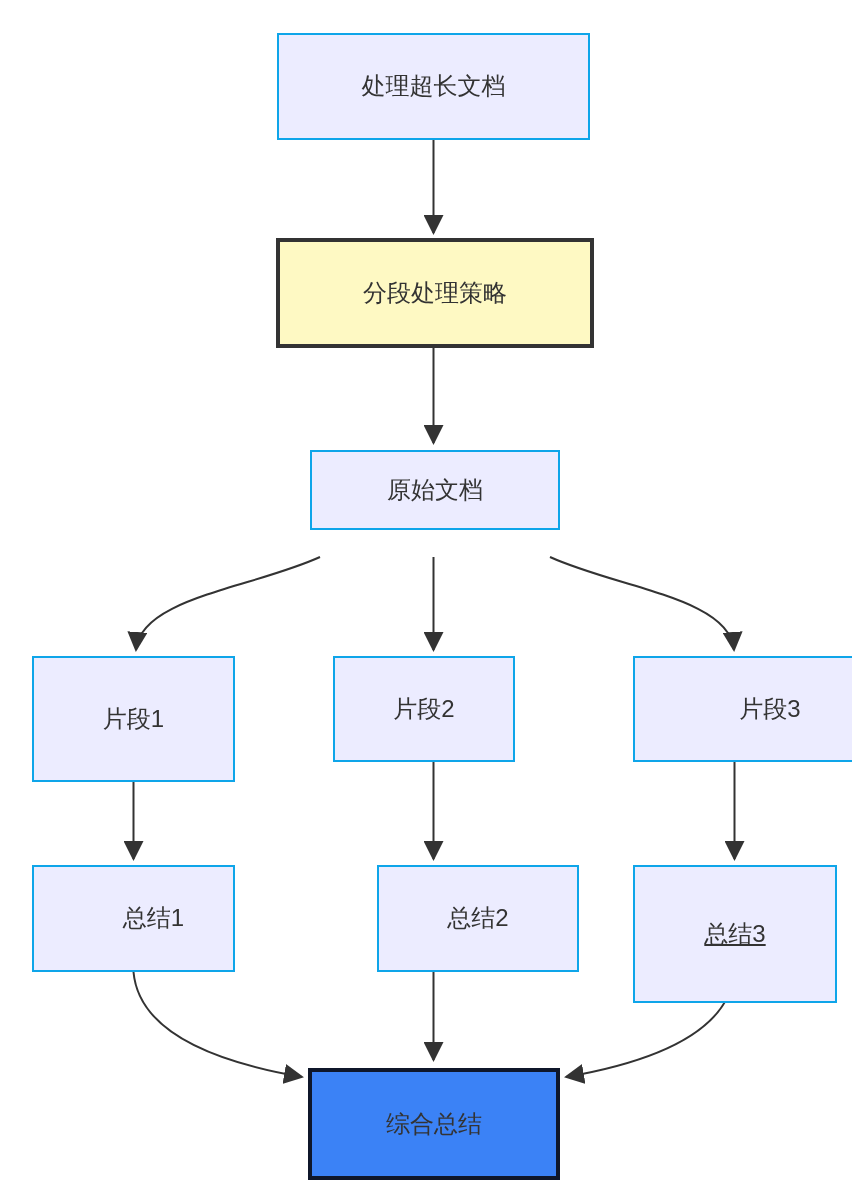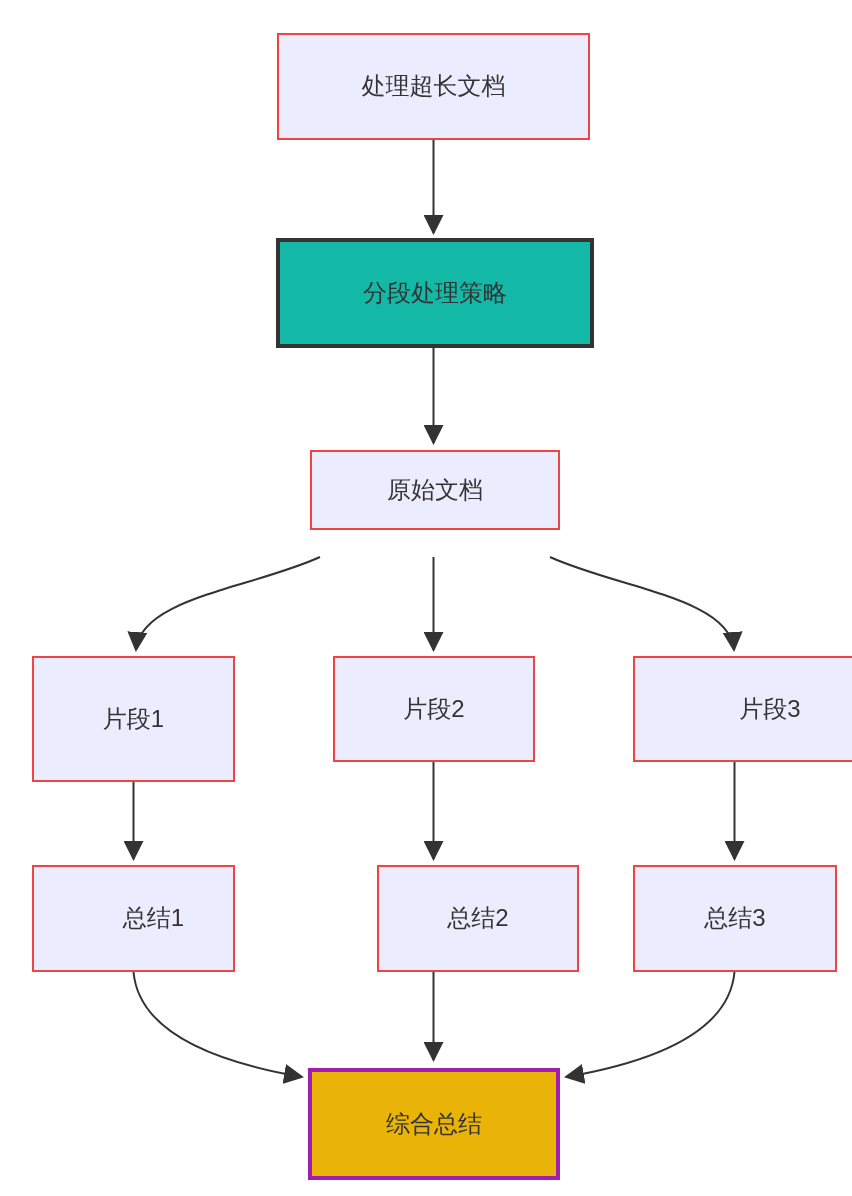--- a/index.html
+++ b/index.html
@@ -21,34 +21,34 @@
     width: 852px;
     height: 1196px;
   }
   .node {
     position: absolute;
     box-sizing: border-box;
     display: flex;
     align-items: center;
     justify-content: center;
     background: #ECECFF;
-    border: 2px solid #ef4444;
+    border: 2px solid #0ea5e9;
     color: #333333;
     font-size: 24px;
     line-height: 1.2;
     text-align: center;
     white-space: nowrap;
   }
   .node--highlight {
-    background: #14b8a6;
+    background: #fef9c3;
     border: 4px solid #333333;
   }
   .node--success {
-    background: #eab308;
-    border: 4px solid #a21caf;
+    background: #3b82f6;
+    border: 4px solid #0f172a;
   }
   .edge-path {
     stroke: #333333;
     stroke-width: 2;
     fill: none;
   }
 </style>
 </head>
 <body>
 
@@ -82,37 +82,37 @@
   </div>
 
   <div class="node" style="left:310px; top:450px; width:250px; height:80px;">
     <span>原始文档</span>
   </div>
 
   <div class="node" style="left:32px; top:656px; width:203px; height:126px;">
     <span>片段1</span>
   </div>
 
-  <div class="node" style="left:333px; top:656px; width:202px; height:106px;">
+  <div class="node" style="left:333px; top:656px; width:182px; height:106px;">
     <span>片段2</span>
   </div>
 
   <div class="node" style="left:633px; top:656px; width:240px; height:106px;padding-left:34px;">
     <span>片段3</span>
   </div>
 
   <div class="node" style="left:32px; top:865px; width:203px; height:107px;padding-left:40px;">
     <span>总结1</span>
   </div>
 
   <div class="node" style="left:333px; top:865px; width:202px; height:107px;margin-left:44px;">
     <span>总结2</span>
   </div>
 
-  <div class="node" style="left:633px; top:865px; width:204px; height:107px;">
+  <div class="node" style="left:633px; top:865px; width:204px; height:138px;text-decoration:underline;">
     <span>总结3</span>
   </div>
 
   <div class="node node--success" style="left:308px; top:1068px; width:252px; height:112px;">
     <span>综合总结</span>
   </div>
 
 </div>
 
 </body></html>

